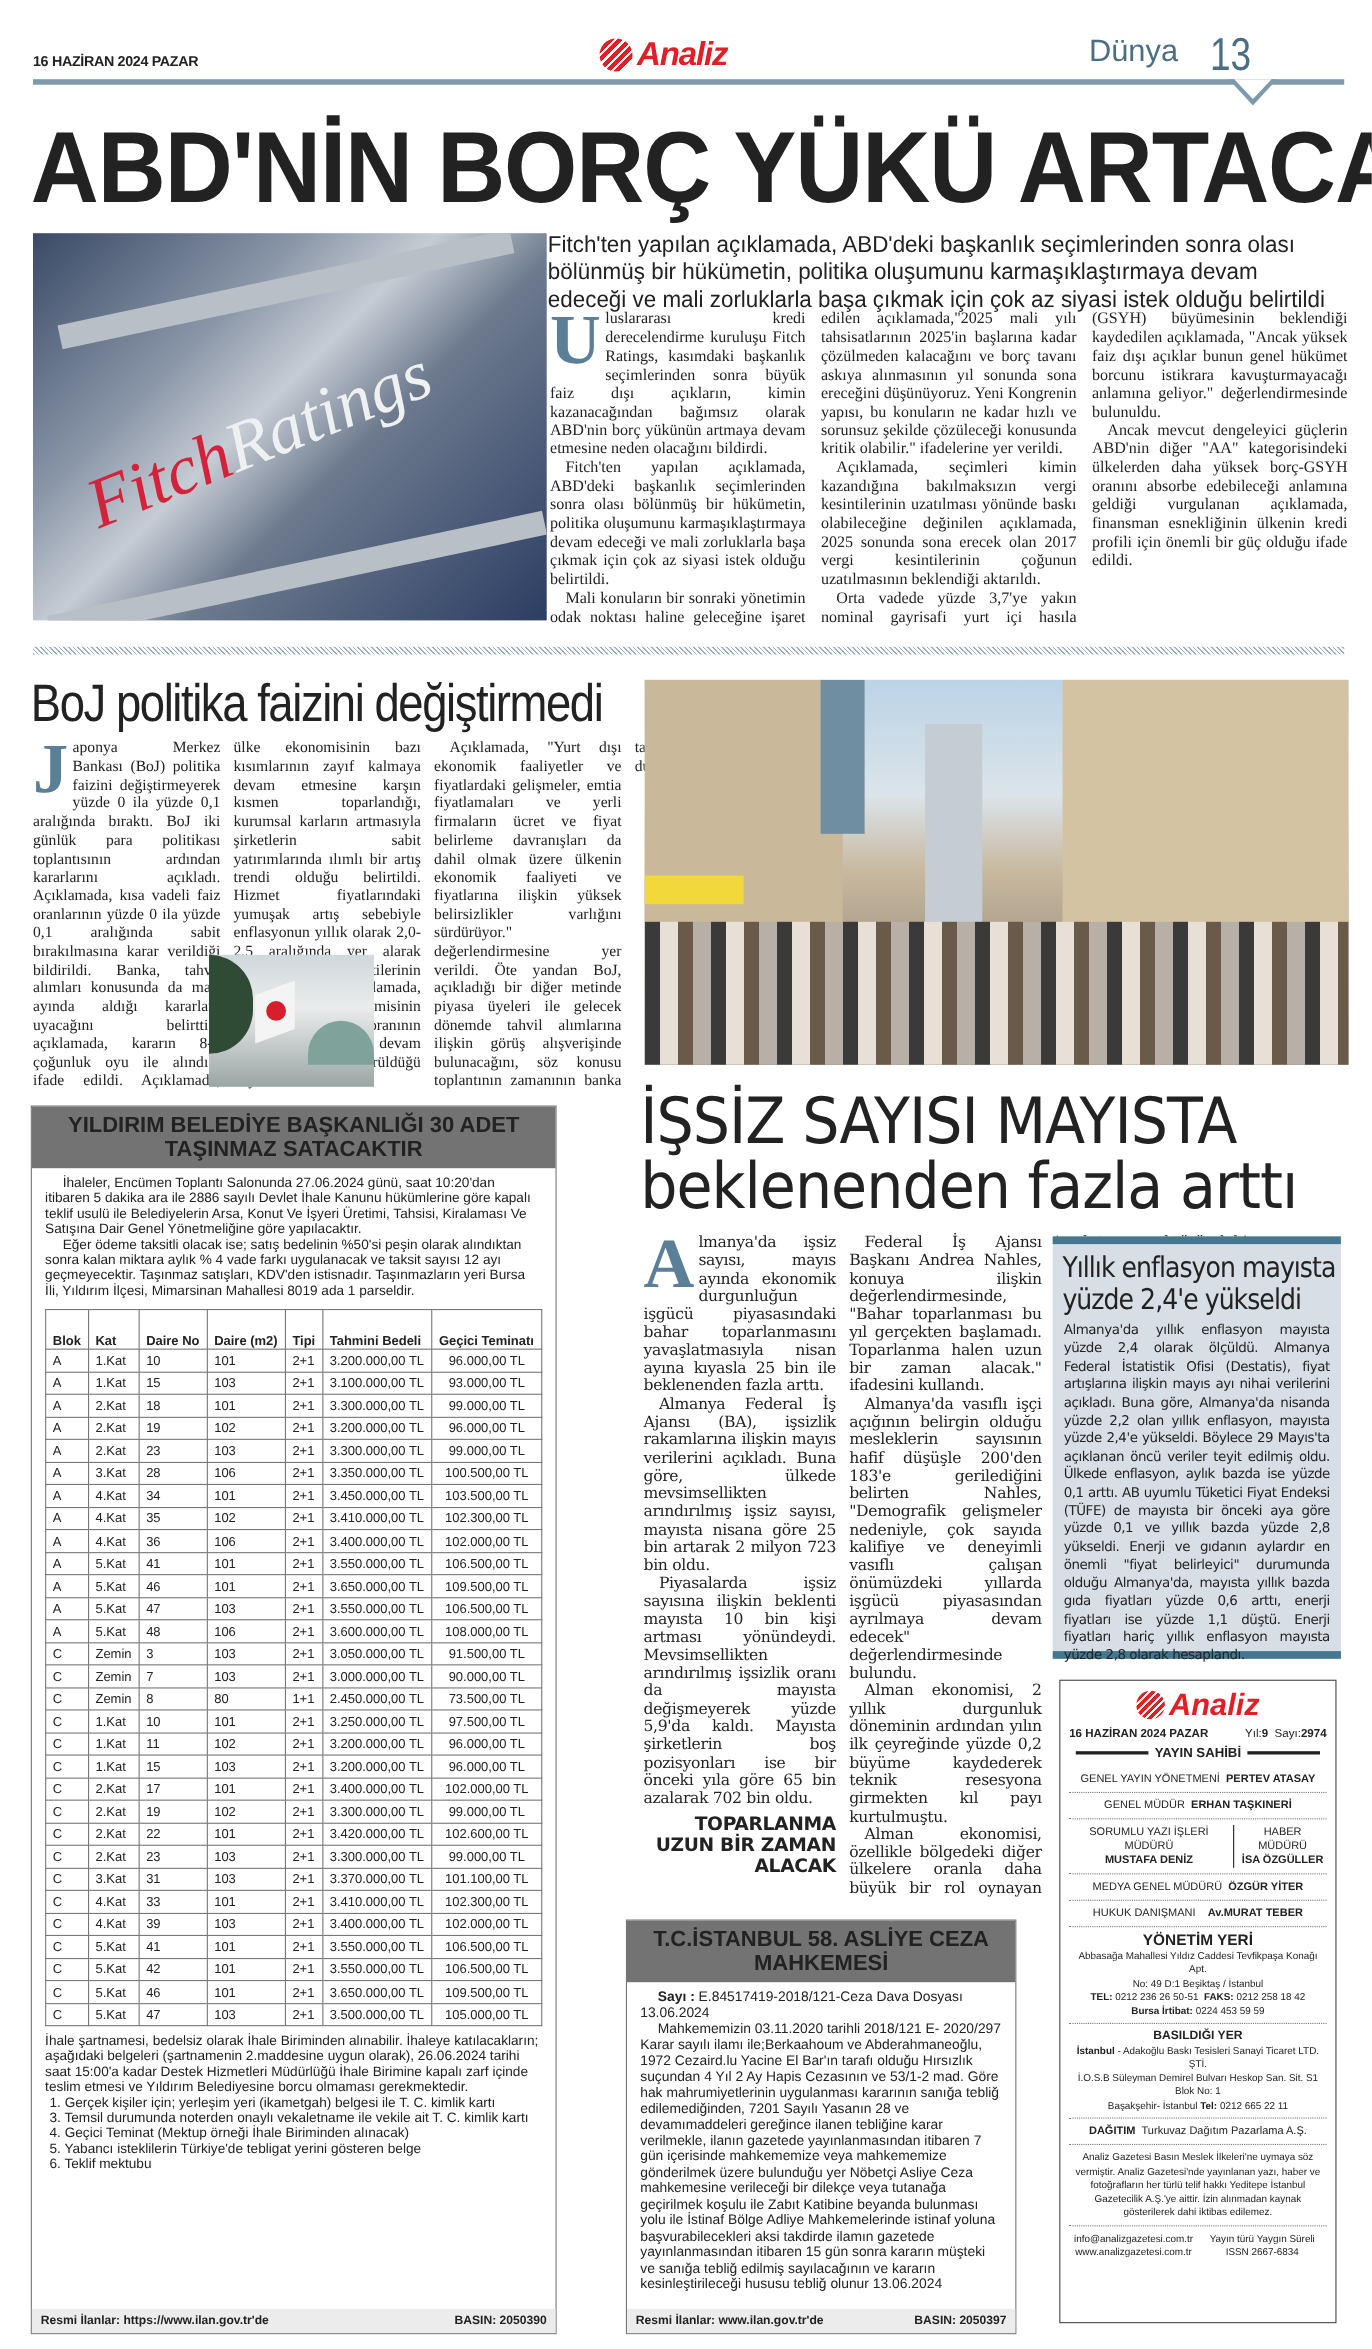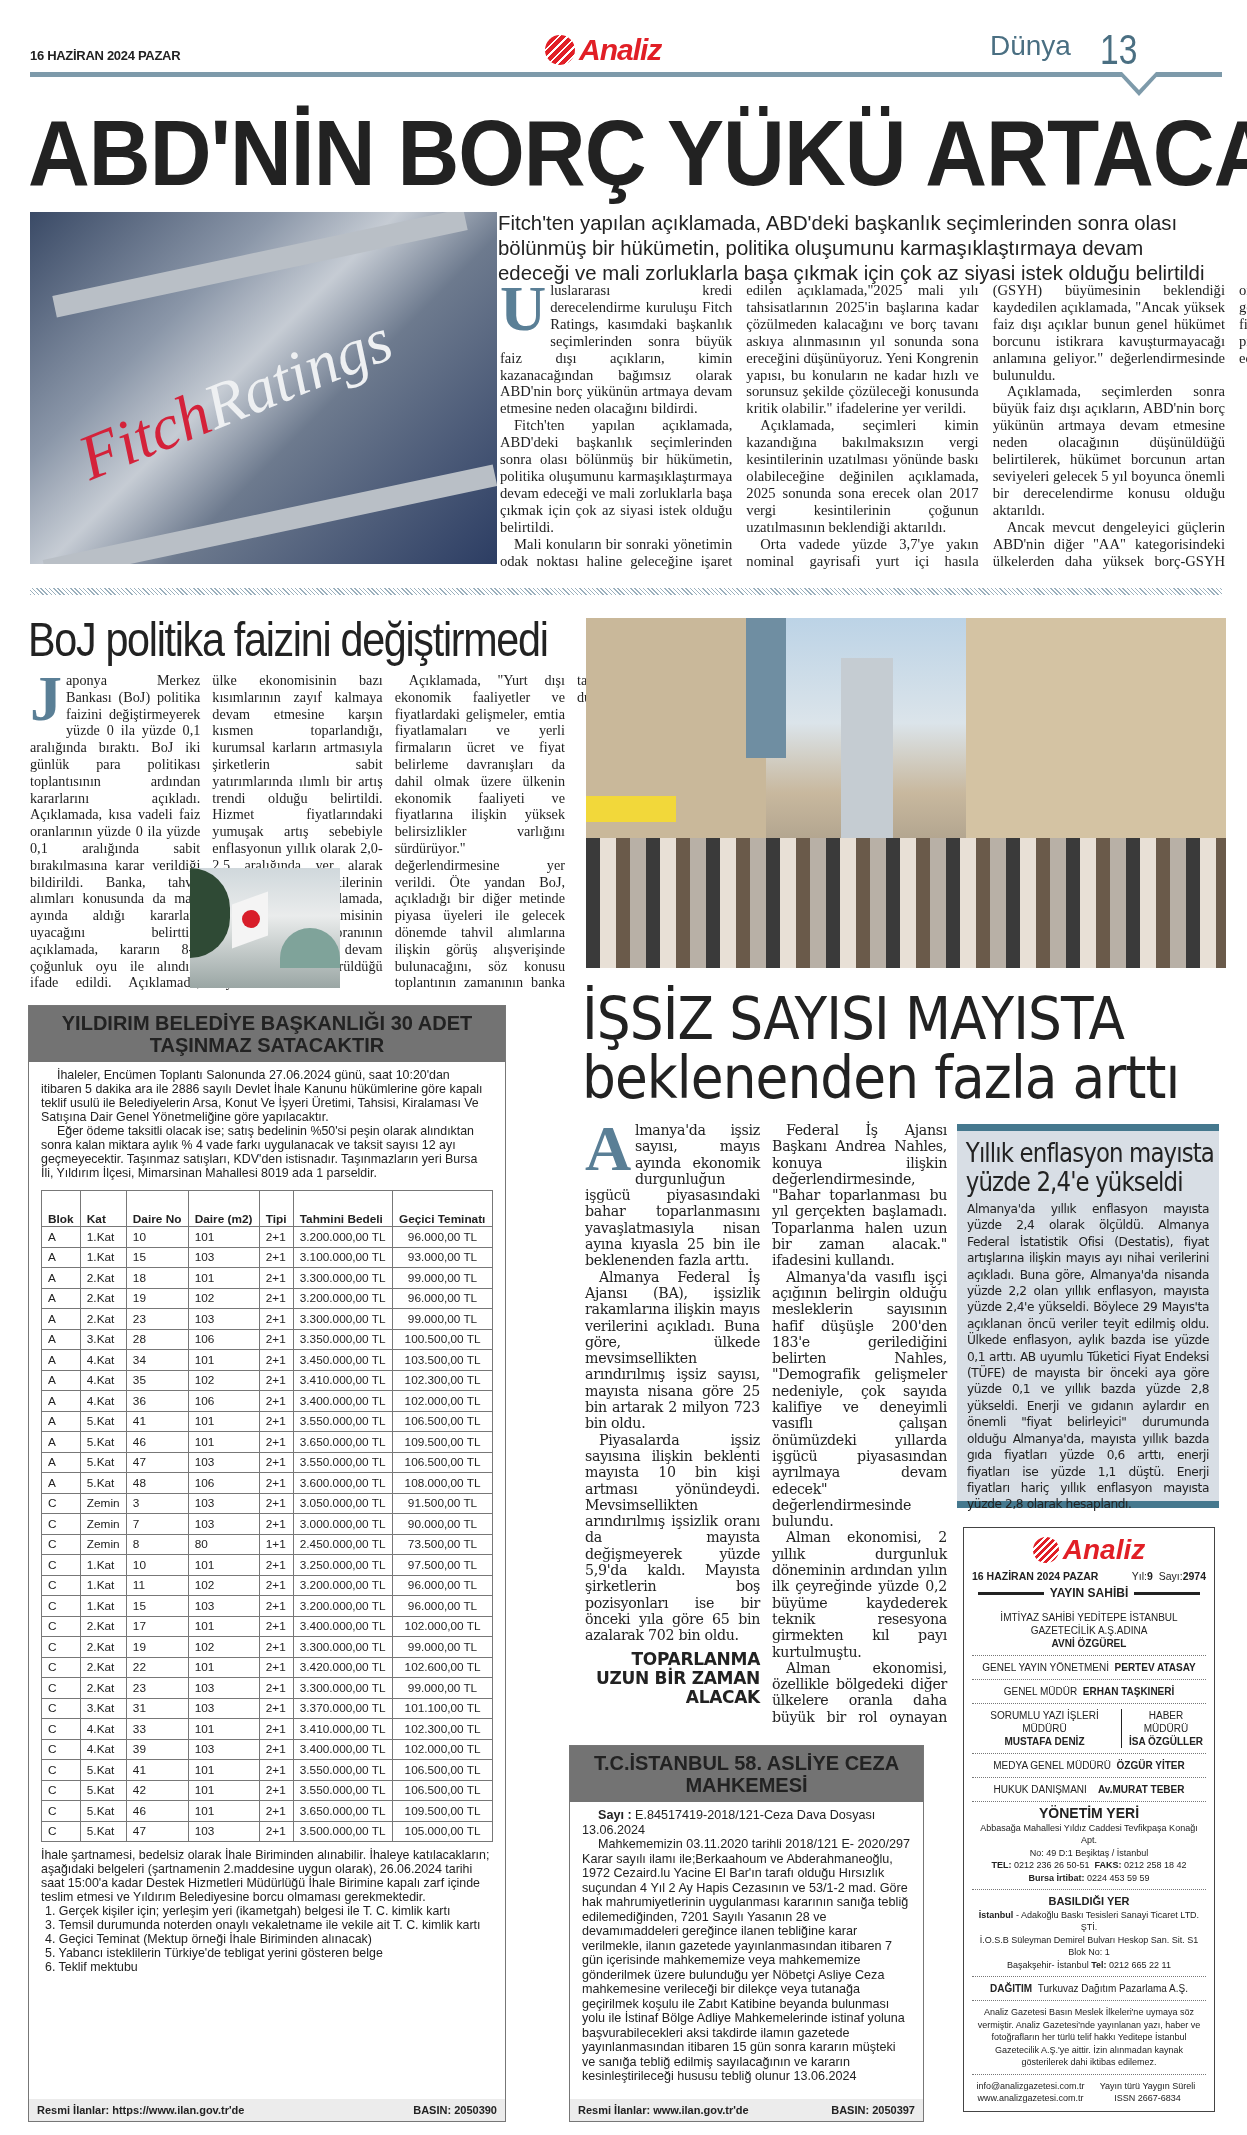--- a/index.html
+++ b/index.html
@@ -112,21 +112,20 @@
   <div class="txt"><span class="r">Fitch</span><span class="w">Ratings</span></div>
 </div>
 <div class="abs" id="fitch-deck">Fitch'ten yapılan açıklamada, ABD'deki başkanlık seçimlerinden sonra olası bölünmüş bir hükümetin, politika oluşumunu karmaşıklaştırmaya devam edeceği ve mali zorluklarla başa çıkmak için çok az siyasi istek olduğu belirtildi</div>
 <div class="abs body-text" id="fitch-body">
   <div style="column-count:3;column-gap:14px;column-fill:auto;height:290px">
     <p class="first"><span class="dropcap">U</span><span>luslararası kredi derecelendirme kuruluşu Fitch Ratings, kasımdaki başkanlık seçimlerinden sonra büyük faiz dışı açıkların, kimin kazanacağından bağımsız olarak ABD'nin borç yükünün artmaya devam etmesine neden olacağını bildirdi.</span></p>
     <p>Fitch'ten yapılan açıklamada, ABD'deki başkanlık seçimlerinden sonra olası bölünmüş bir hükümetin, politika oluşumunu karmaşıklaştırmaya devam edeceği ve mali zorluklarla başa çıkmak için çok az siyasi istek olduğu belirtildi.</p>
     <p>Mali konuların bir sonraki yönetimin odak noktası haline geleceğine işaret edilen açıklamada,"2025 mali yılı tahsisatlarının 2025'in başlarına kadar çözülmeden kalacağını ve borç tavanı askıya alınmasının yıl sonunda sona ereceğini düşünüyoruz. Yeni Kongrenin yapısı, bu konuların ne kadar hızlı ve sorunsuz şekilde çözüleceği konusunda kritik olabilir." ifadelerine yer verildi.</p>
     <p>Açıklamada, seçimleri kimin kazandığına bakılmaksızın vergi kesintilerinin uzatılması yönünde baskı olabileceğine değinilen açıklamada, 2025 sonunda sona erecek olan 2017 vergi kesintilerinin çoğunun uzatılmasının beklendiği aktarıldı.</p>
     <p>Orta vadede yüzde 3,7'ye yakın nominal gayrisafi yurt içi hasıla (GSYH) büyümesinin beklendiği kaydedilen açıklamada, "Ancak yüksek faiz dışı açıklar bunun genel hükümet borcunu istikrara kavuşturmayacağı anlamına geliyor." değerlendirmesinde bulunuldu.</p>
-    <p>Açıklamada, seçimlerden sonra büyük faiz dışı açıkların, ABD'nin borç yükünün artmaya devam etmesine neden olacağının düşünüldüğü belirtilerek, hükümet borcunun artan seviyeleri gelecek 5 yıl boyunca önemli bir derecelendirme konusu olduğu aktarıldı.</p>
     <p>Ancak mevcut dengeleyici güçlerin ABD'nin diğer "AA" kategorisindeki ülkelerden daha yüksek borç-GSYH oranını absorbe edebileceği anlamına geldiği vurgulanan açıklamada, finansman esnekliğinin ülkenin kredi profili için önemli bir güç olduğu ifade edildi.</p>
   </div>
 </div>
 <div class="abs hatch" id="sep1"></div>
 
 <h2 class="abs" id="boj-title">BoJ politika faizini değiştirmedi</h2>
 <div class="abs" id="boj-body">
   <div class="body-text" style="column-count:3;column-gap:12px;column-fill:auto;height:325px">
     <p class="first"><span class="dropcap">J</span><span>aponya Merkez Bankası (BoJ) politika faizini değiştirmeyerek yüzde 0 ila yüzde 0,1 aralığında bıraktı. BoJ iki günlük para politikası toplantısının ardından kararlarını açıkladı. Açıklamada, kısa vadeli faiz oranlarının yüzde 0 ila yüzde 0,1 aralığında sabit bırakılmasına karar verildiği bildirildi. Banka, tahvil alımları konusunda da mart ayında aldığı kararlara uyacağını belirttiği açıklamada, kararın 8-1 çoğunluk oyu ile alındığı ifade edildi. Açıklamada, ülke ekonomisinin bazı kısımlarının zayıf kalmaya devam etmesine karşın kısmen toparlandığı, kurumsal karların artmasıyla şirketlerin sabit yatırımlarında ılımlı bir artış trendi olduğu belirtildi. Hizmet fiyatlarındaki yumuşak artış sebebiyle enflasyonun yıllık olarak 2,0-2,5 aralığında yer alarak enflasyon beklentilerinin arttığı aktarılan açıklamada, Japonya ekonomisinin potansiyel büyüme oranının üzerinde büyümeye devam edeceğinin öngörüldüğü kaydedildi.</span></p>
     <p>Açıklamada, "Yurt dışı ekonomik faaliyetler ve fiyatlardaki gelişmeler, emtia fiyatlamaları ve yerli firmaların ücret ve fiyat belirleme davranışları da dahil olmak üzere ülkenin ekonomik faaliyeti ve fiyatlarına ilişkin yüksek belirsizlikler varlığını sürdürüyor." değerlendirmesine yer verildi. Öte yandan BoJ, açıkladığı bir diğer metinde piyasa üyeleri ile gelecek dönemde tahvil alımlarına ilişkin görüş alışverişinde bulunacağını, söz konusu toplantının zamanının banka tarafından açıklanacağını duyurdu.</p>
@@ -177,25 +176,20 @@
 <div class="abs" id="mast-box">
   <div id="mast-logo">
     <span class="swirl"></span>
     <span class="name">Analiz</span>
   </div>
   <div class="mast-dateline">
     <b>16 HAZİRAN 2024 PAZAR</b>
     <span><span>Yıl:</span><b>9</b>&nbsp;&nbsp;<span>Sayı:</span><b>2974</b></span>
   </div>
   <div class="mast-heading">YAYIN SAHİBİ</div>
-  <div class="mast-sec">
-    <div>İMTİYAZ SAHİBİ YEDİTEPE İSTANBUL</div>
-    <div>GAZETECİLİK A.Ş.ADINA</div>
-    <b>AVNİ ÖZGÜREL</b>
-  </div>
   <div class="mast-sec"><span>GENEL YAYIN YÖNETMENİ</span>&nbsp;&nbsp;<b>PERTEV ATASAY</b></div>
   <div class="mast-sec"><span>GENEL MÜDÜR</span>&nbsp;&nbsp;<b>ERHAN TAŞKINERİ</b></div>
   <div class="mast-sec mast-split">
     <div><div>SORUMLU YAZI İŞLERİ MÜDÜRÜ</div><b>MUSTAFA DENİZ</b></div>
     <div class="vr"></div>
     <div style="flex:0 0 80px"><div>HABER MÜDÜRÜ</div><b>İSA ÖZGÜLLER</b></div>
   </div>
   <div class="mast-sec"><span>MEDYA GENEL MÜDÜRÜ</span>&nbsp;&nbsp;<b>ÖZGÜR YİTER</b></div>
   <div class="mast-sec"><span>HUKUK DANIŞMANI</span>&nbsp;&nbsp;&nbsp;&nbsp;<b>Av.MURAT TEBER</b></div>
   <div class="mast-sec mast-small">

